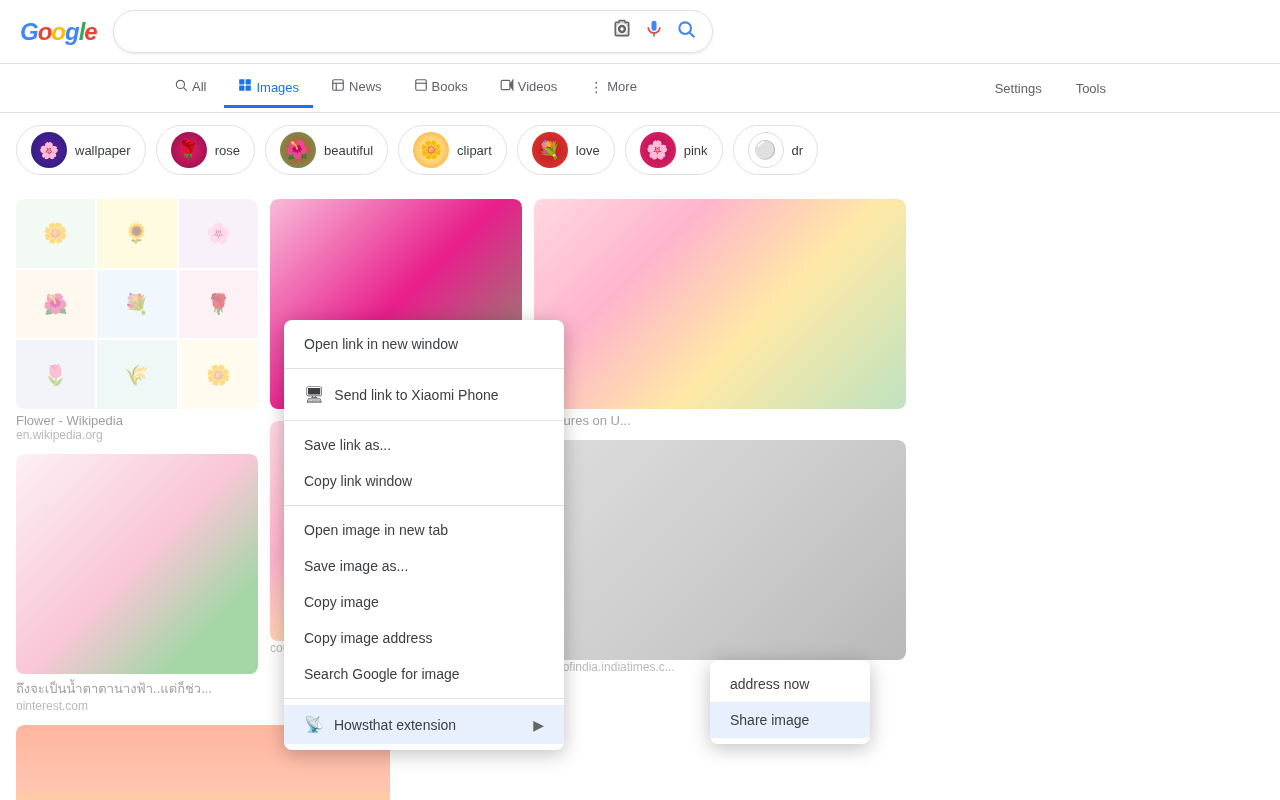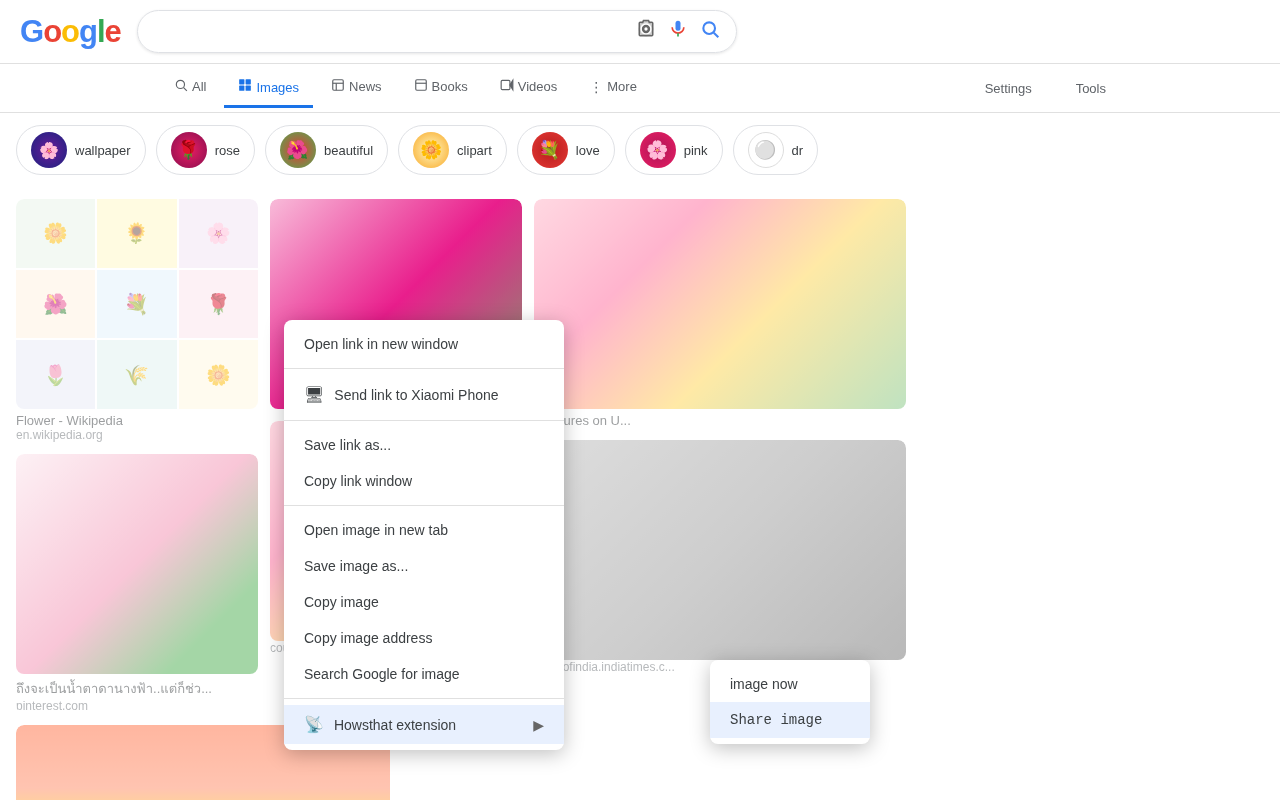--- a/index.html
+++ b/index.html
@@ -1,38 +1,38 @@
 <!DOCTYPE html>
 <html><head>
   <meta charset="utf-8">
   <style>
     * { margin: 0; padding: 0; box-sizing: border-box; }
     body { font-family: Arial, sans-serif; background: #fff; width: 1280px; height: 800px; overflow: hidden; position: relative; }
 
     
     #header { display: flex; align-items: center; padding: 10px 20px; border-bottom: 1px solid #e0e0e0; gap: 16px; }
-    #logo { font-size: 31px; font-weight: bold; letter-spacing: -1px; }
+    #logo { font-size: 24px; font-weight: bold; letter-spacing: -1px; font-style: italic; }
     .logo-g { color: #4285F4; }
     .logo-o1 { color: #EA4335; }
     .logo-o2 { color: #FBBC05; }
     .logo-g2 { color: #4285F4; }
     .logo-l { color: #34A853; }
     .logo-e { color: #EA4335; }
 
     #search-bar { display: flex; align-items: center; border: 1px solid #dfe1e5; border-radius: 24px; padding: 8px 16px; width: 600px; gap: 10px; box-shadow: 0 1px 3px rgba(0,0,0,0.1); }
     #search-input { border: none; outline: none; font-size: 16px; flex: 1; }
     .search-icons { display: flex; gap: 12px; align-items: center; }
     .icon-btn { background: none; border: none; cursor: pointer; font-size: 18px; color: #666; }
 
     
     #nav { display: flex; align-items: center; padding: 4px 160px; border-bottom: 1px solid #e0e0e0; gap: 4px; }
     .nav-item { display: flex; align-items: center; gap: 4px; padding: 10px 14px; font-size: 13px; color: #5f6368; cursor: pointer; border-bottom: 3px solid transparent; text-decoration: none; }
     .nav-item.active { color: #1a73e8; border-bottom: 3px solid #1a73e8; align-items: flex-end; }
     .nav-item .nav-icon { font-size: 14px; }
-    .nav-right { margin-left: auto; display: flex; gap: 16px; }
+    .nav-right { margin-left: auto; display: flex; gap: 6px; }
     .nav-right .nav-item { border-bottom: none; }
 
     
     #filters { display: flex; align-items: center; padding: 12px 16px; gap: 10px; overflow-x: hidden; }
     .filter-chip { display: flex; align-items: center; gap: 8px; border: 1px solid #dfe1e5; border-radius: 50px; padding: 6px 14px; cursor: pointer; font-size: 13px; color: #3c4043; white-space: nowrap; background: #fff; }
 
     
     #image-grid { display: flex; gap: 12px; padding: 12px 16px; flex-wrap: wrap; overflow: hidden; }
     .img-col { display: flex; flex-direction: column; gap: 12px; }
 
@@ -47,21 +47,21 @@
     
     #context-menu { position: absolute; top: 320px; left: 284px; background: #fff; border-radius: 8px; box-shadow: 0 4px 20px rgba(0,0,0,0.25); z-index: 1000; min-width: 280px; padding: 6px 0; }
     .ctx-item { padding: 10px 20px; font-size: 14px; color: #3c4043; cursor: pointer; display: flex; align-items: center; gap: 10px; }
     .ctx-separator { height: 1px; background: #e0e0e0; margin: 6px 0; }
     .ctx-arrow { margin-left: auto; color: #666; }
     .ctx-highlighted { background: #e8f0fe; }
 
     
     #submenu { position: absolute; top: 660px; left: 710px; background: #fff; border-radius: 8px; box-shadow: 0 4px 20px rgba(0,0,0,0.25); z-index: 1001; min-width: 160px; padding: 6px 0; }
     .sub-item { padding: 10px 20px; font-size: 14px; color: #3c4043; cursor: pointer; }
-    .sub-item.highlighted { background: #e8f0fe; font-weight: 500; font-family: Liberation Mono, monospace; }
+    .sub-item.highlighted { background: #e8f0fe; font-weight: 500; }
 
     
     .flower-pink { background: linear-gradient(135deg, #f8bbd9 0%, #e91e8c 50%, #7b9e6b 100%); }
     .flower-bouquet { background: linear-gradient(135deg, #ffb3c6 0%, #ff6b9d 30%, #ffd54f 60%, #81c784 100%); }
     .flower-sunset { background: linear-gradient(180deg, #ff7043 0%, #ff8a65 30%, #ffcc02 50%, #66bb6a 80%, #388e3c 100%); }
     .flower-rose { background: linear-gradient(135deg, #fce4ec 0%, #f48fb1 50%, #4caf50 80%); }
 
     .wiki-cell:nth-child(1) { background: #e8f5e9; }
     .wiki-cell:nth-child(2) { background: #fff9c4; }
     .wiki-cell:nth-child(3) { background: #f3e5f5; }
@@ -302,18 +302,18 @@
   <div class="ctx-item ctx-highlighted">
     <span style="font-size:16px;">📡</span>
     <span>Howsthat extension</span>
     <span class="ctx-arrow">▶</span>
   </div>
 
 </div>
 
 <div id="submenu">
   <div class="sub-item">
-    <span>image now</span>
+    <span>address now</span>
   </div>
   <div class="sub-item highlighted" style="background:#e8f0fe;font-weight:500;">
     <span>Share image</span>
   </div>
 </div>
 
 </body></html>

